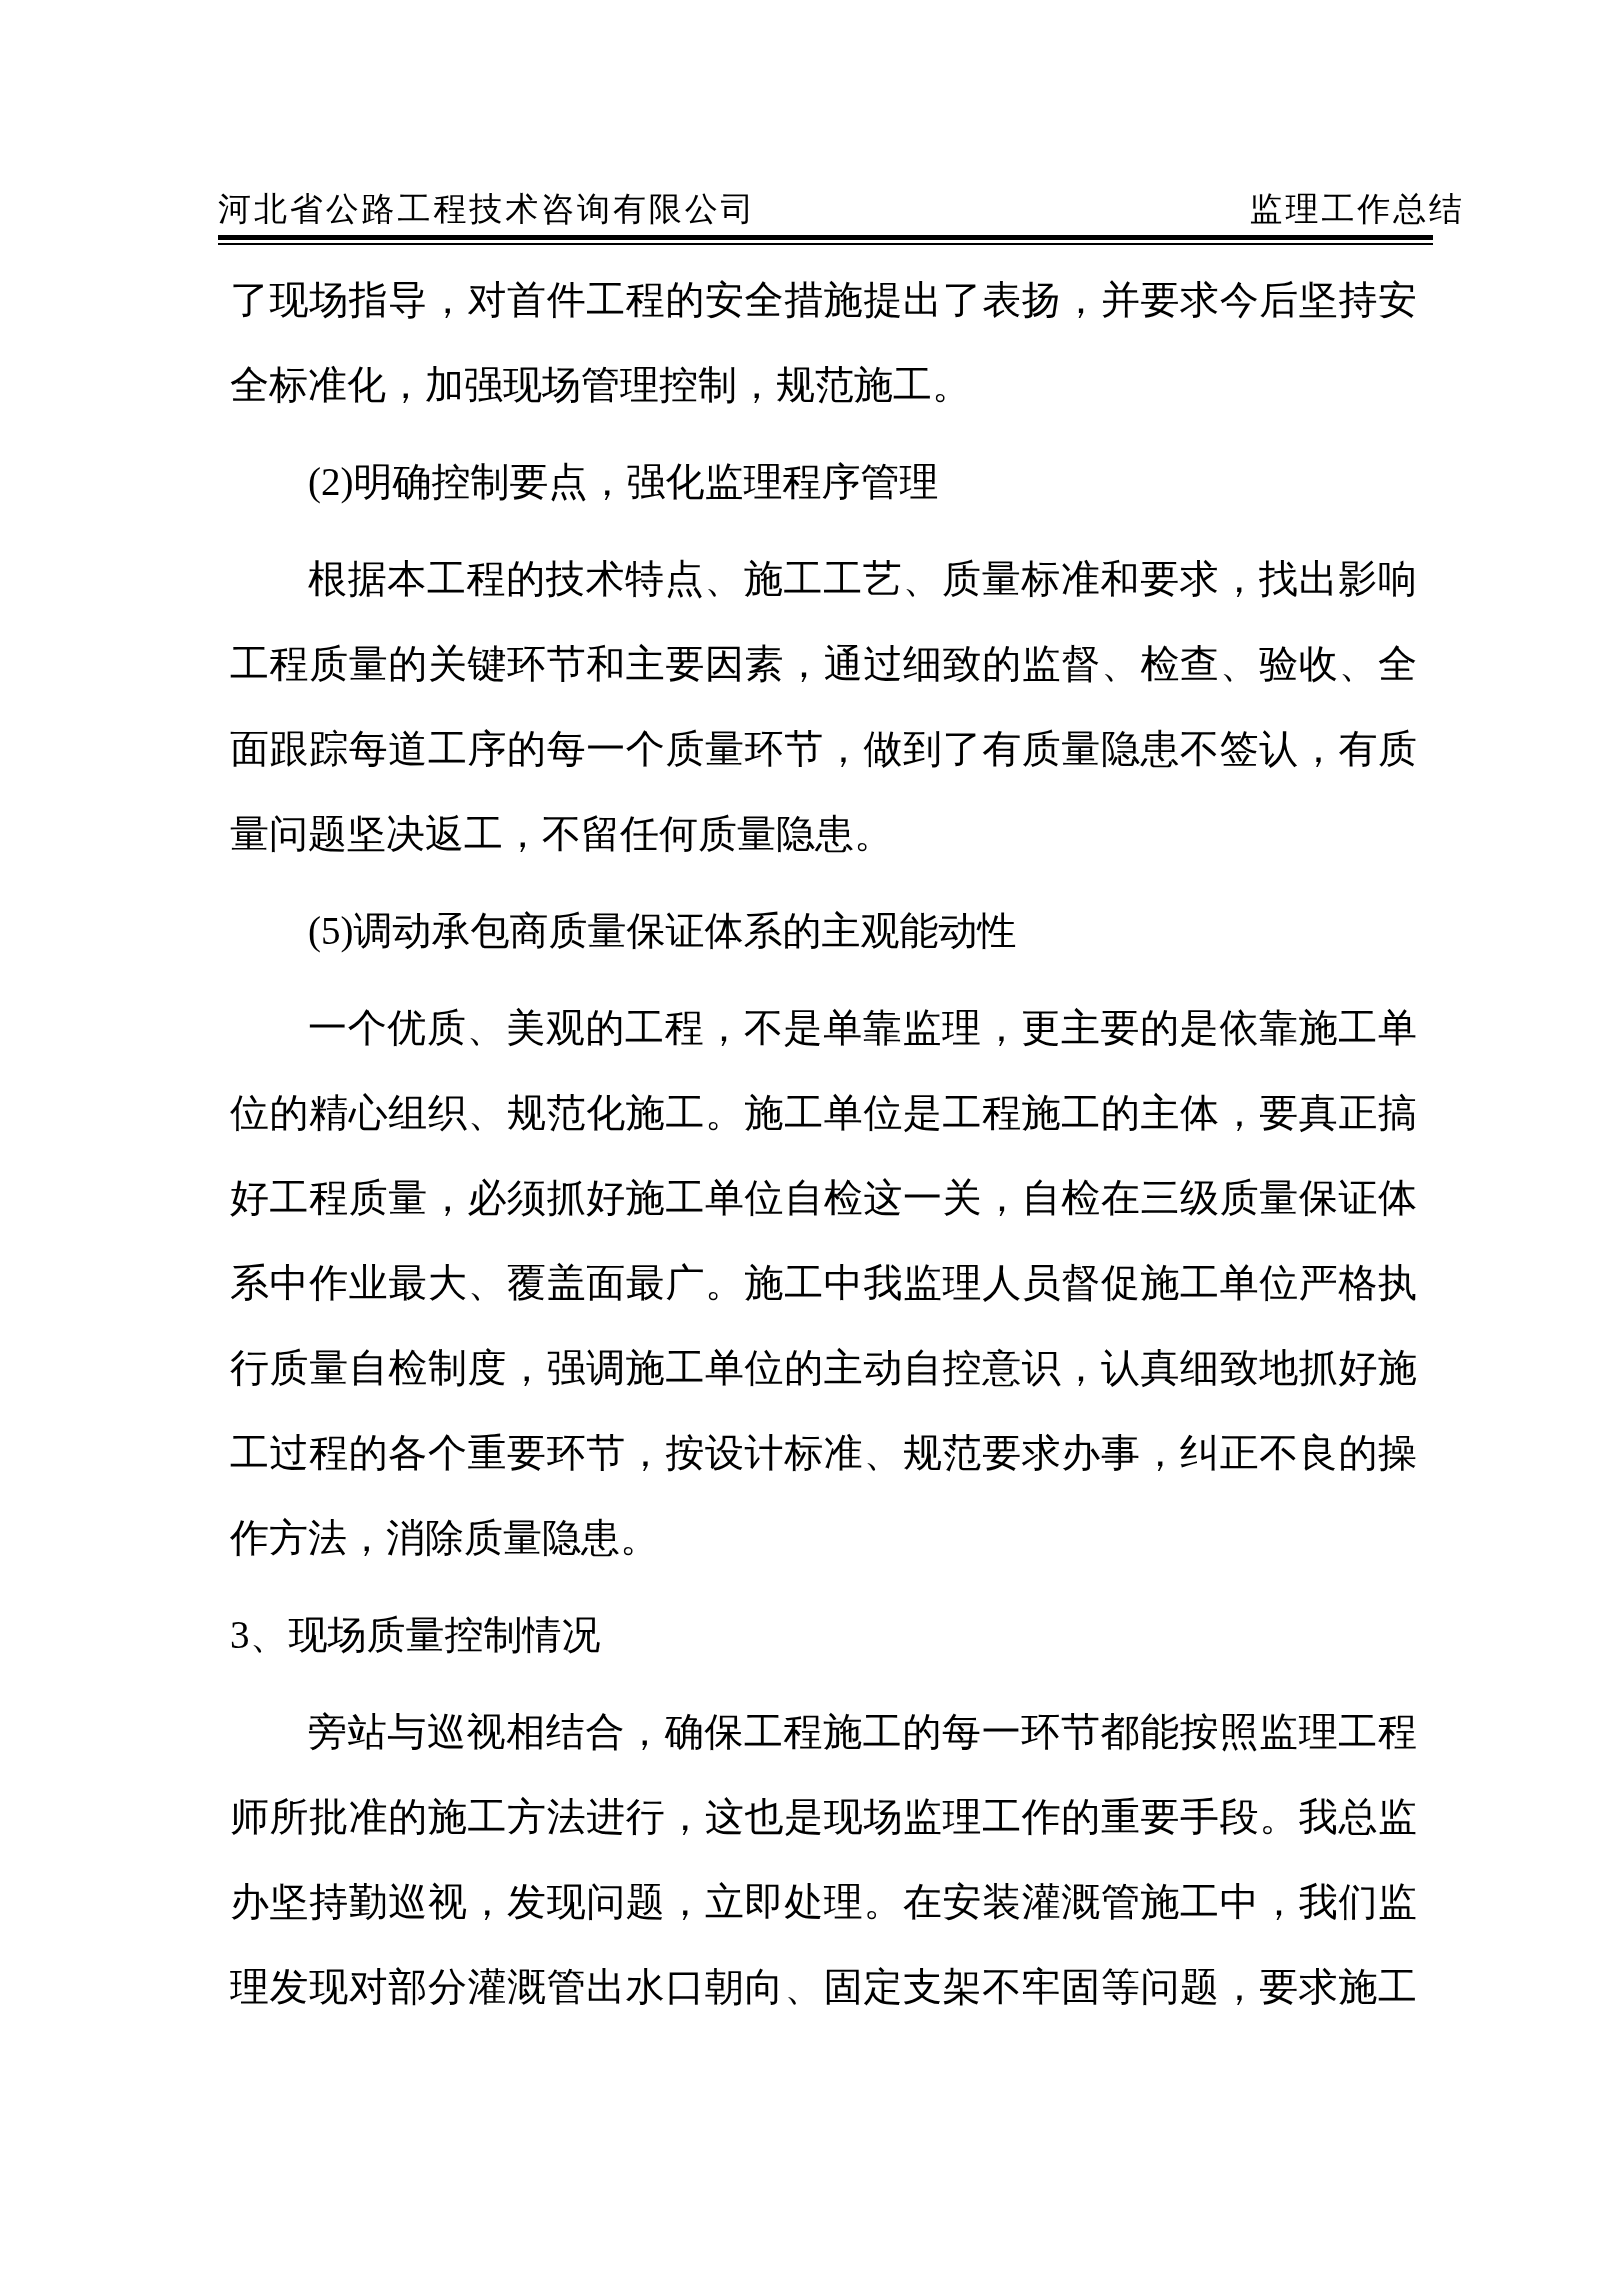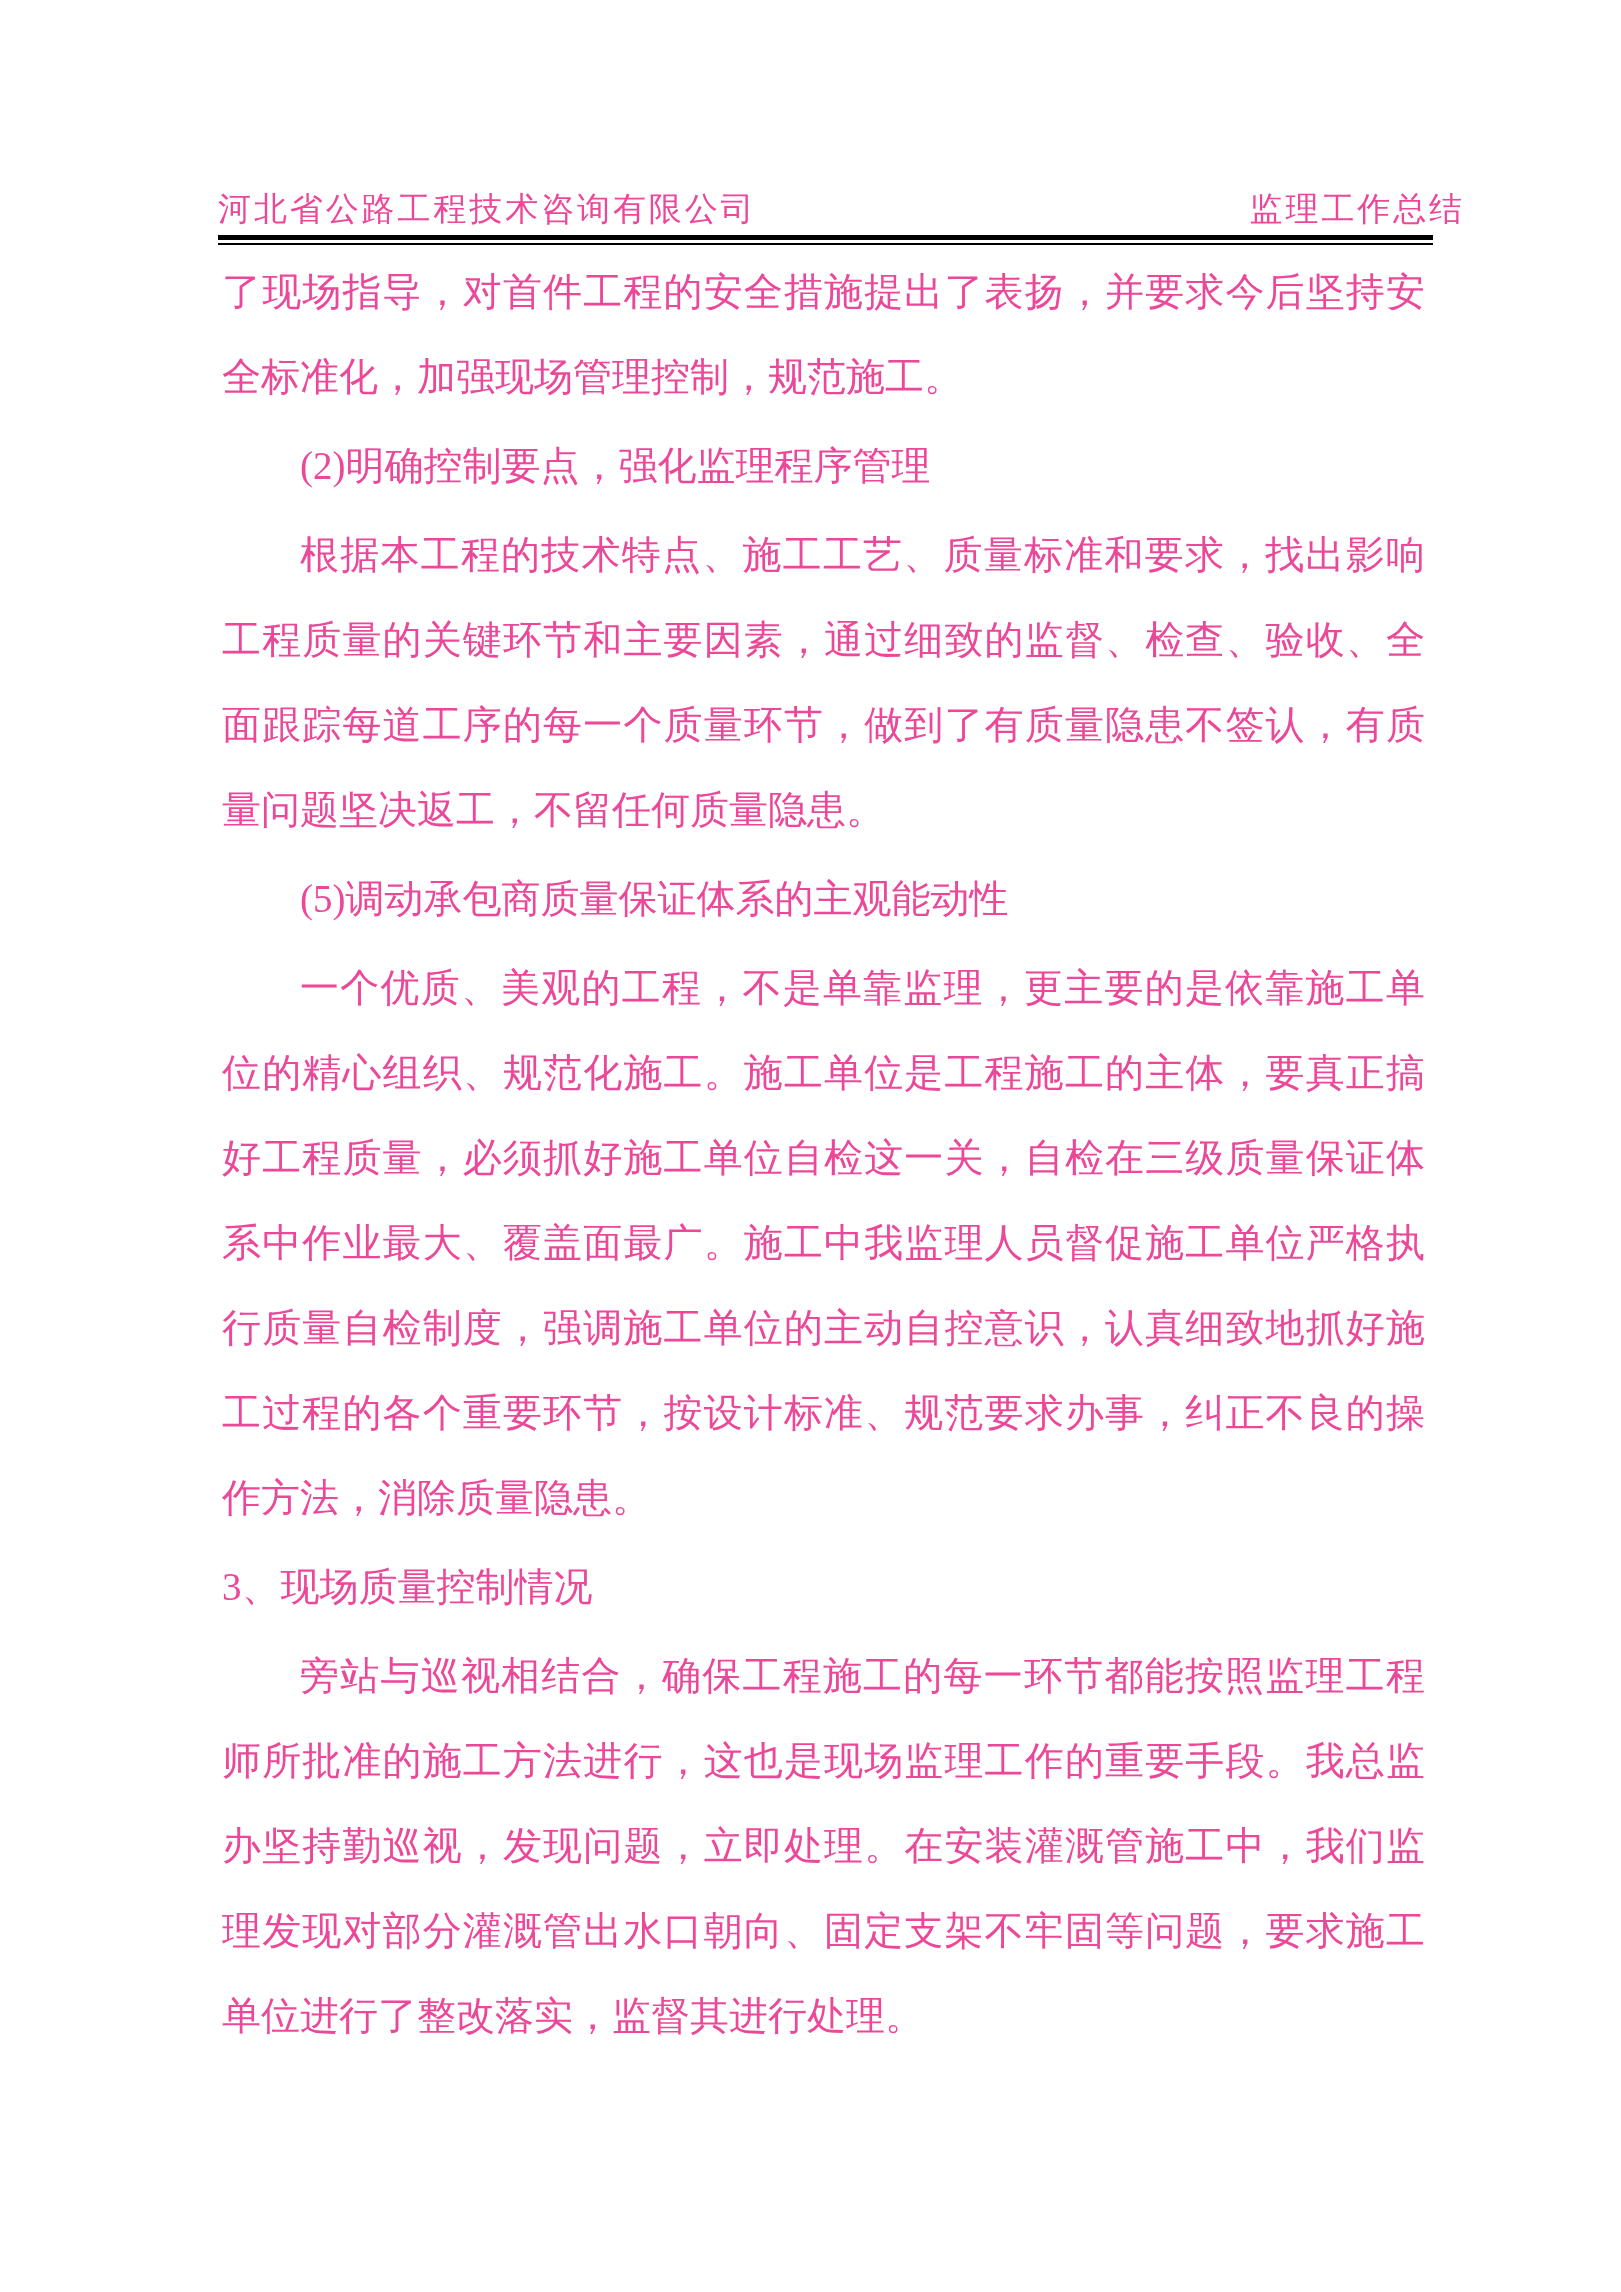--- a/index.html
+++ b/index.html
@@ -7,21 +7,21 @@
     padding: 0;
     background: #ffffff;
   }
   .page {
     position: relative;
     width: 1621px;
     height: 2048px;
     background: #ffffff;
     overflow: hidden;
     font-family: "Liberation Serif", serif;
-    color: #ec4899;
+    color: #000000;
   }
   
   .header-row {
     position: absolute;
     left: 218px;
     top: 188px;
     width: 1247px;
     display: flex;
     justify-content: space-between;
     align-items: baseline;
@@ -44,21 +44,21 @@
   .doc-body {
     position: absolute;
     left: 218px;
     top: 245px;
     width: 1211px;
     font-size: 39px;
     line-height: 85px;
     text-align: justify;
   }
   .doc-body p {
-    margin: 4px;
+    margin: 12px;
     padding: 0;
   }
   .doc-body p.indent {
     text-indent: 2em;
   }
   .doc-body p.bold {
     font-weight: bold;
   }
   
   .footer-ribbon {

